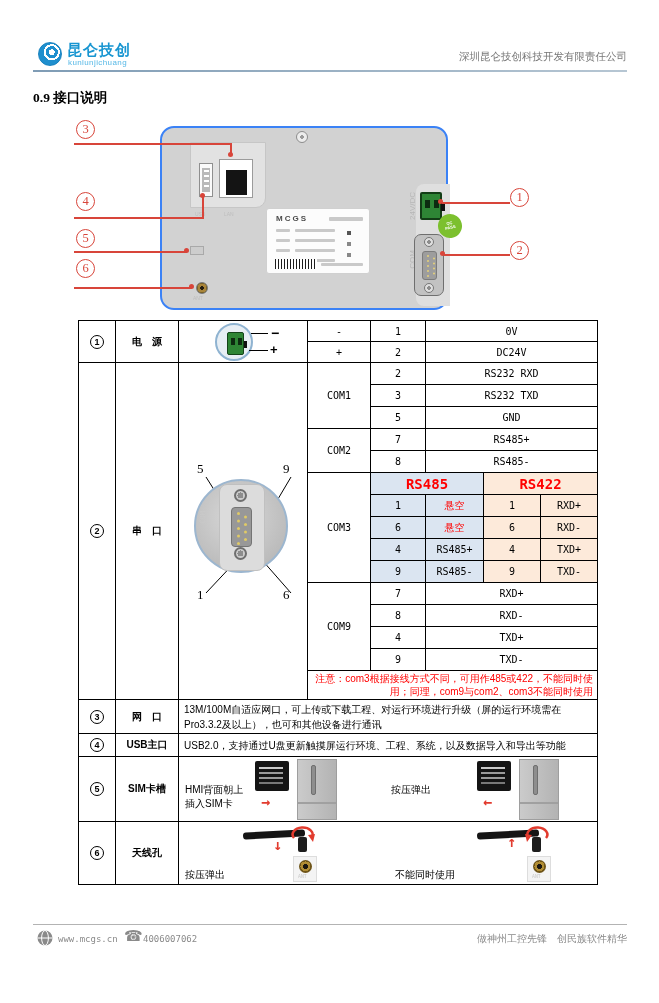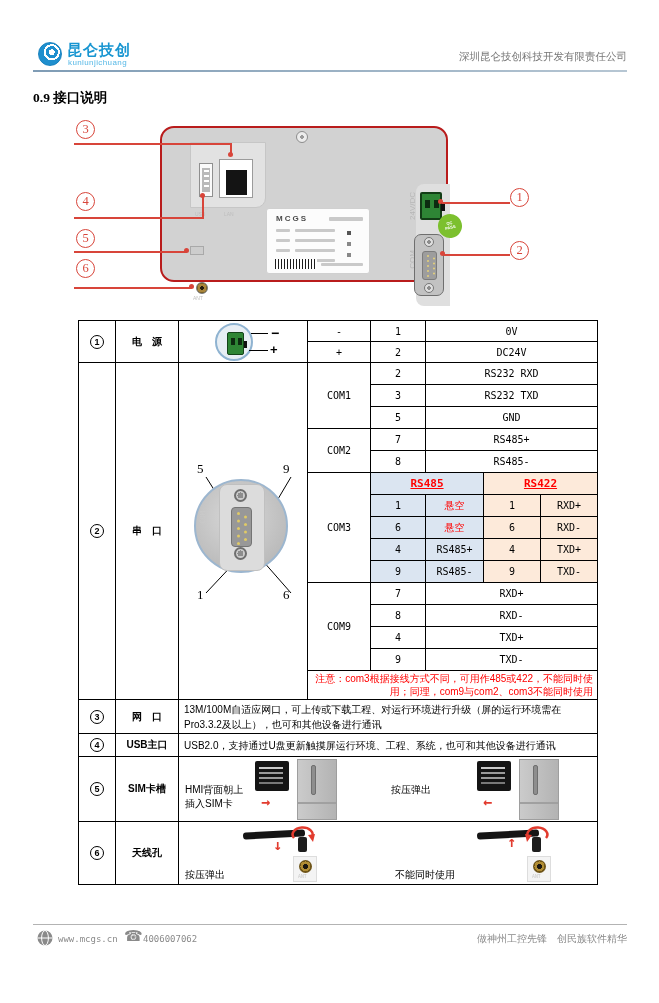--- a/index.html
+++ b/index.html
@@ -14,22 +14,22 @@
     border:1px solid #1a83bf; }
   .logo-title { left:67px; top:41px; font-size:15px; font-weight:bold; color:#1795d1; letter-spacing:1px; }
   .logo-sub { left:68px; top:58px; font-size:8px; color:#56b8e6; letter-spacing:.4px; }
   .company { right:32px; top:50px; font-size:10.5px; color:#777; }
   .hrule { left:33px; top:70px; width:594px; height:2px; background:linear-gradient(90deg,#7f9cb5,#b6c6d3); }
   .title { left:33px; top:89px; font-size:13.5px; font-weight:bold; color:#000;
            font-family:"Liberation Serif", serif; }
 
   
   .fig { left:0; top:116px; width:659px; height:202px; }
-  .device { left:160px; top:10px; width:288px; height:156px; background:#d2d2d2;
-            border:2px solid #b91c1c; border-radius:14px; }
+  .device { left:160px; top:10px; width:288px; height:184px; background:#d2d2d2;
+            border:2px solid #3b82f6; border-radius:14px; }
   .screw-hole { left:134px; top:3px; width:12px; height:12px; border-radius:50%;
     background:radial-gradient(circle,#9a9a9a 0 2px,#ececec 2px); border:1px solid #8d8d8d; }
   .port-panel { left:28px; top:14px; width:76px; height:66px; background:#e2e2e2;
     border:1px solid #c6c6c6; border-radius:0 0 10px 0; }
   .usb-port { left:36px; top:34px; width:14px; height:34px; background:#fafafa; border:1px solid #8f8f8f; }
   .usb-inner { left:2px; top:4px; width:8px; height:24px; background:#b9b9b9; }
   .usb-pin { left:1.5px; top:2px; width:5px; height:2px; background:#fff;
     box-shadow:0 5px #fff, 0 10px #fff, 0 15px #fff; }
   .rj45 { left:56px; top:30px; width:34px; height:39px; background:#fff; border:1px solid #9b9b9b; }
   .rj45-inner { left:6px; top:10px; width:21px; height:25px; background:#141414; }
@@ -75,21 +75,21 @@
 
   
   table { position:absolute; left:78px; top:320px; width:519px; border-collapse:collapse;
     table-layout:fixed; font-family:"DejaVu Sans Mono", monospace; }
   td { border:1px solid #000; text-align:center; vertical-align:middle; font-size:10px; padding:0; }
   td.name { font-size:10px; font-weight:bold; font-family:"Liberation Sans",sans-serif; }
   td.desc { text-align:left; padding:1px 5px; font-size:10px; line-height:1.5;
     font-family:"Liberation Sans",sans-serif; }
   td.note { color:#f00; text-align:right; padding:1px 4px; font-size:10px; line-height:1.3;
     font-family:"Liberation Sans",sans-serif; }
-  td.r { color:#f00; font-weight:bold; font-size:11px;text-decoration:underline; }
+  td.r { color:#f00; font-weight:bold; font-size:14px; }
   td.hk, .hk { color:#f00; }
   .bg485 { background:#dbe5f1; }
   .bg422 { background:#fdeada; }
   td.relcell { position:relative; }
   .cnum { width:14px; height:14px; border:1px solid #000; border-radius:50%;
     display:inline-flex; align-items:center; justify-content:center; font-size:9px; font-weight:bold;
     font-family:"Liberation Sans",sans-serif; }
 
   
   .pwr-circle { left:36px; top:2px; width:38px; height:38px; border:2px solid #8fb3d1; border-radius:50%;
@@ -369,21 +369,21 @@
     </tr>
 
     <tr style="height:34px">
       <td><span class="cnum">3</span></td>
       <td class="name">网　口</td>
       <td colspan="6" class="desc">13M/100M自适应网口，可上传或下载工程、对运行环境进行升级（屏的运行环境需在Pro3.3.2及以上），也可和其他设备进行通讯</td>
     </tr>
     <tr style="height:23px">
       <td><span class="cnum">4</span></td>
       <td class="name">USB主口</td>
-      <td colspan="6" class="desc">USB2.0，支持通过U盘更新触摸屏运行环境、工程、系统，也可和其他设备进行通讯</td>
+      <td colspan="6" class="desc">USB2.0，支持通过U盘更新触摸屏运行环境、工程、系统，以及数据导入和导出等功能</td>
     </tr>
 
     <tr style="height:65px">
       <td><span class="cnum">5</span></td>
       <td class="name">SIM卡槽</td>
       <td colspan="6" class="relcell">
         <div class="abs cap" style="left:6px;top:26px;">
           <span>HMI背面朝上</span><br>
           <span>插入SIM卡</span>
         </div>

